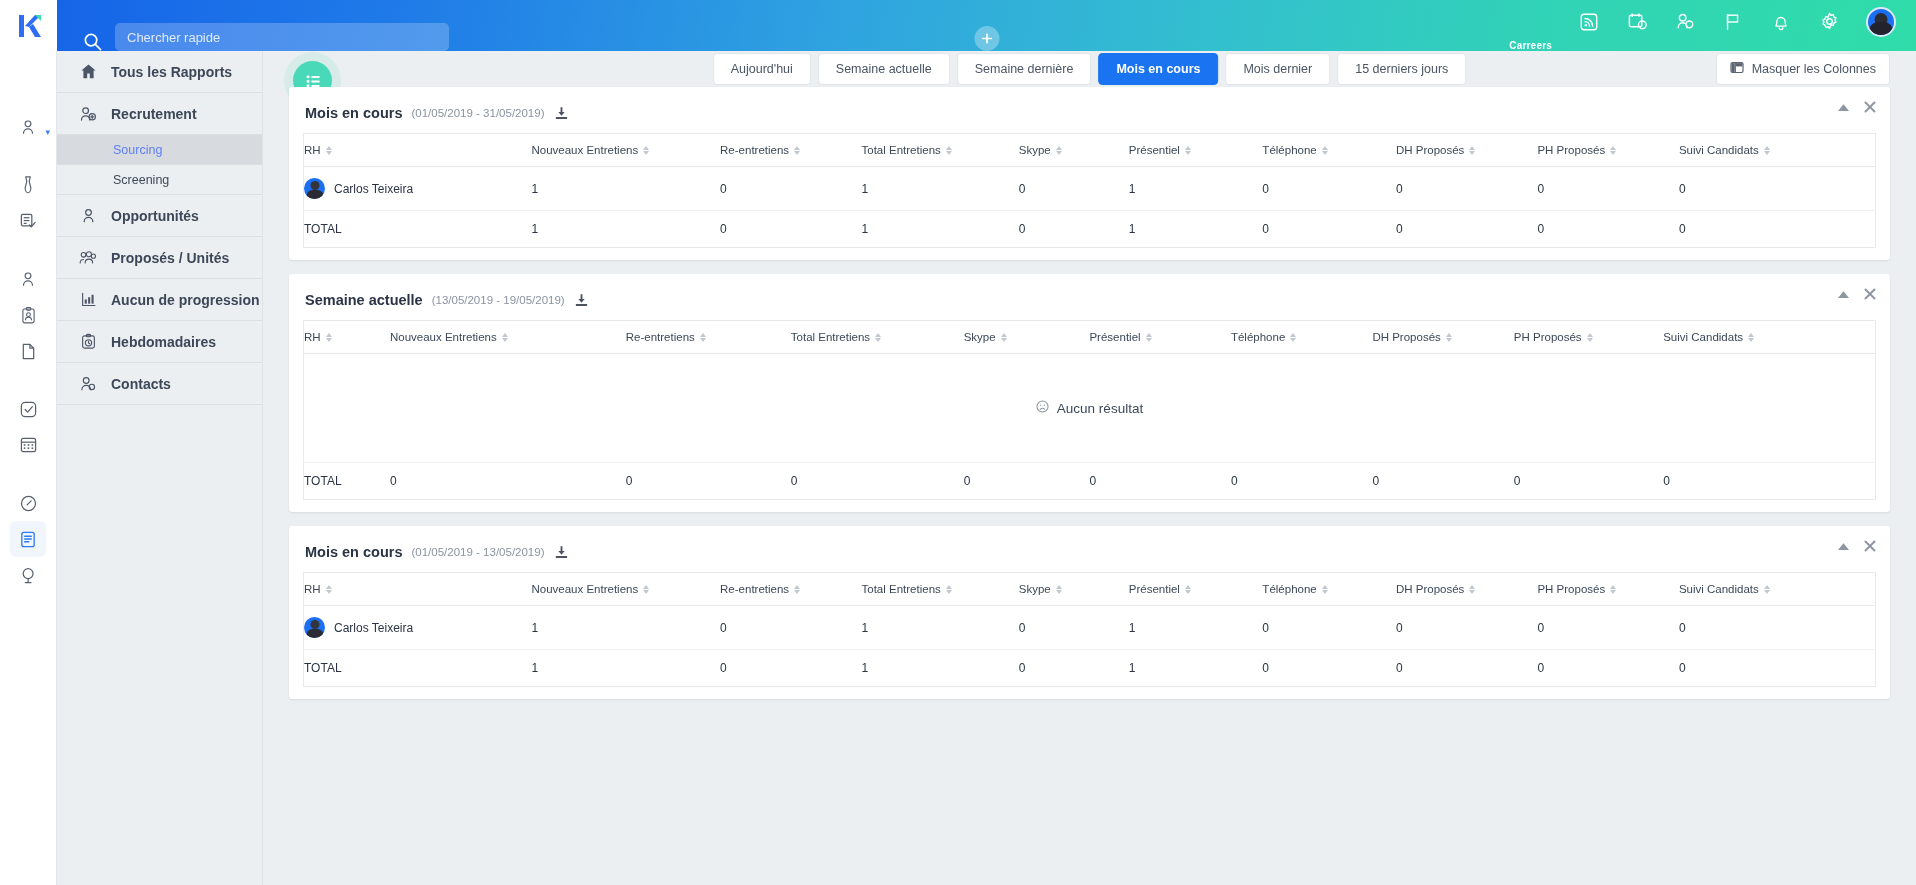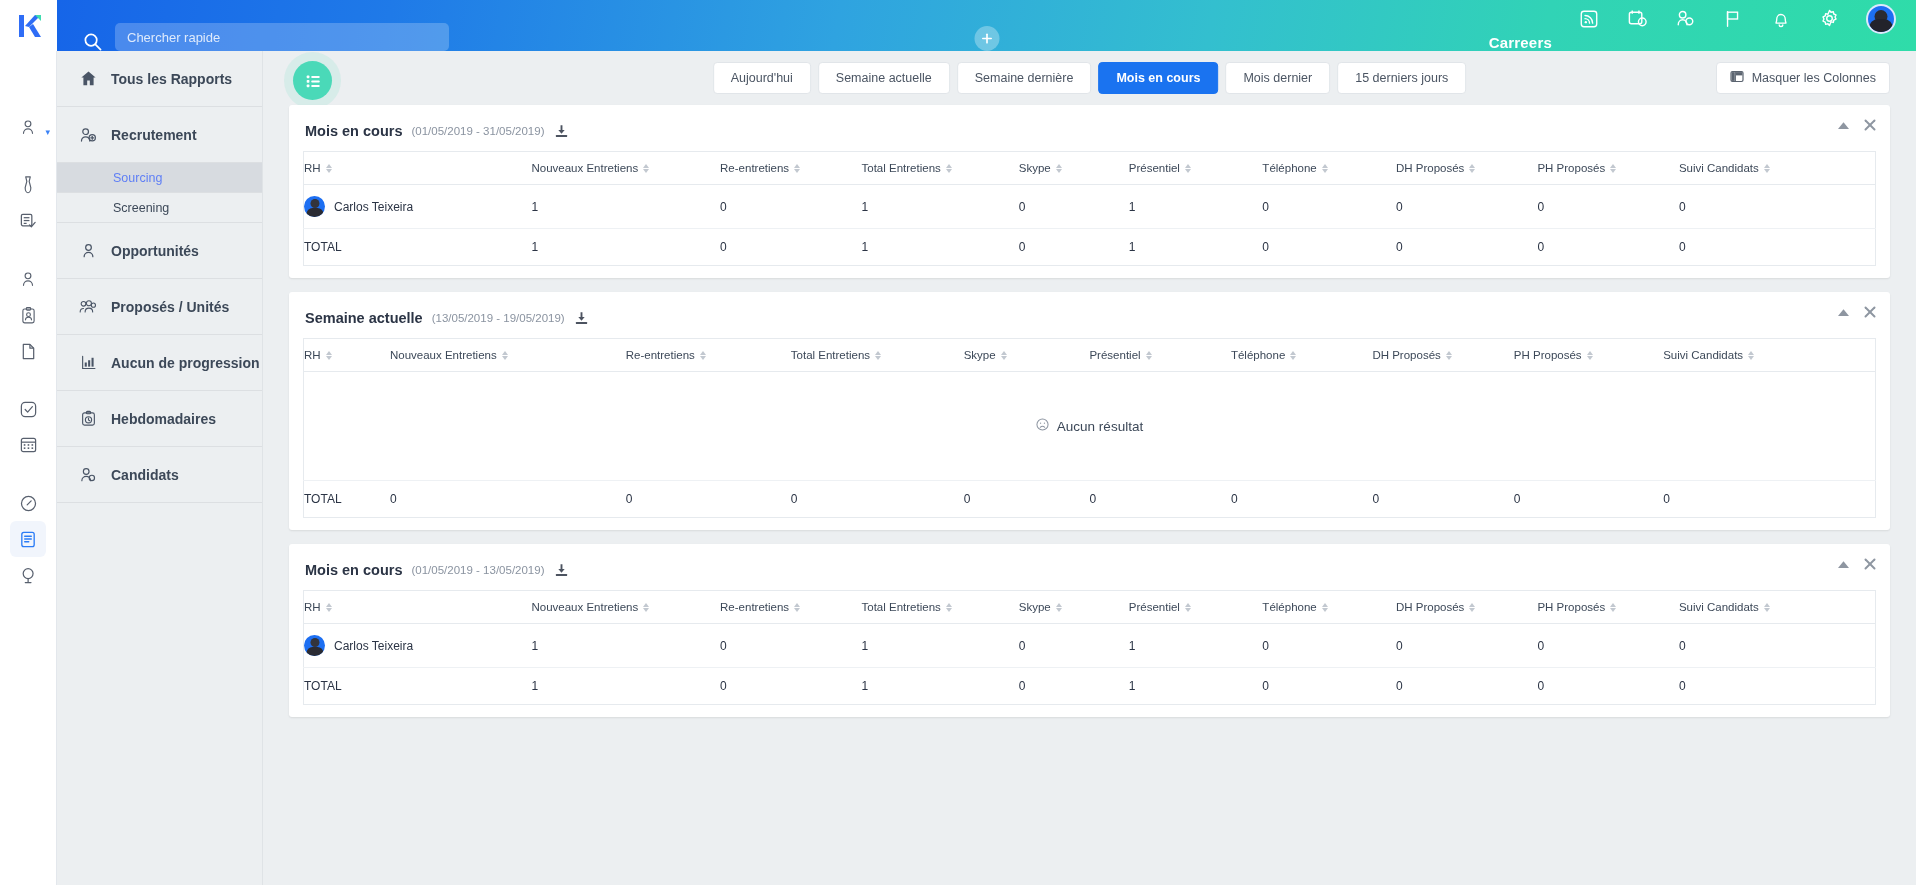--- a/index.html
+++ b/index.html
@@ -49,21 +49,21 @@
     width: 25px; height: 25px; border-radius: 50%;
     background: rgba(255,255,255,0.30);
     display: flex; align-items: center; justify-content: center;
     cursor: pointer;
   }
   .topbar-right {
     margin-left: auto;
     display: flex; align-items: center; gap: 26px;
   }
   .careers-link {
-    color: #ffffff; font-size: 15px; font-weight: bold;
+    color: #ffffff; font-size: 10px; font-weight: bold;
     letter-spacing: 0.2px; cursor: pointer; text-decoration: none; margin-top: 48px;
   }
   .ticon { width: 22px; height: 22px; display:flex; align-items:center; justify-content:center; cursor:pointer; }
   .avatar {
     width: 30px; height: 30px; border-radius: 50%;
     background: #1d6ff2; overflow: hidden; position: relative;
     border: 2px solid rgba(255,255,255,0.85); cursor: pointer;
     flex: 0 0 30px;
   }
   .avatar .head { position:absolute; width:13px;height:13px;border-radius:50%;background:#2b2b33;left:50%;top:4px;transform:translateX(-50%); }
@@ -91,41 +91,41 @@
   .chev { position:absolute; right:-4px; bottom:8px; font-size:9px; color:#3b82f6;}
 
   
   .nav {
     width: 206px; flex: 0 0 206px;
     background: #eceff1;
     border-right: 1px solid #dfe3e6;
     padding-top: 0;
   }
   .nav-item {
-    height: 56px; display: flex; align-items: center;
+    height: 42px; display: flex; align-items: center;
     padding-left: 22px; gap: 14px;
     font-size: 14px; font-weight: bold; color: #3c4858;
     border-bottom: 1px solid #dcdfe2;
     cursor: pointer;
   }
   .nav-item .nicon { width: 18px; display:flex; align-items:center; justify-content:center; color:#5a6472;}
   .nav-sub {
     height: 30px; display: flex; align-items: center;
     padding-left: 56px; font-size: 12.5px; color: #3c4858;
     cursor: pointer; border-bottom: 1px solid #dcdfe2;
   }
   .nav-sub.active { background: #d7dbe0; color: #5f7ff5; }
 
   
   .content {
     flex: 1; background: #eceff1;
     position: relative; overflow: auto;
   }
   .toolbar {
-    height: 54px; display: flex; align-items: center;
+    height: 36px; display: flex; align-items: center;
     padding: 0 22px 0 0; position: relative;
   }
   .fab {
     position: absolute; left: 30px; top: 10px;
     width: 39px; height: 39px; border-radius: 50%;
     background: #4ad9b8;
     box-shadow: 0 0 0 9px rgba(74,217,184,0.13);
     display: flex; align-items: center; justify-content: center;
     cursor: pointer;
   }
@@ -455,21 +455,21 @@
     </div>
 
     <div class="nav-item">
       <span class="nicon">
         <svg width="18" height="17" viewBox="0 0 19 18" fill="none" stroke="#4a5566" stroke-width="1.25">
           <circle cx="7.6" cy="5.8" r="3"></circle>
             <path d="M3 15.6c0-2.6 2-4.6 4.6-4.6s4.6 2 4.6 4.6" stroke-linecap="round"></path>
           <circle cx="13.6" cy="12.6" r="2.8"></circle>
         </svg>
       </span>
-      <span>Candidats</span>
+      <span>Contacts</span>
     </div>
   </div>
 
   <div class="content">
 
     <div class="toolbar">
       <div class="fab">
         <svg width="18" height="18" viewBox="0 0 20 20">
           <g fill="#ffffff">
             <rect x="3" y="4" width="3" height="3" rx="0.8"></rect>

